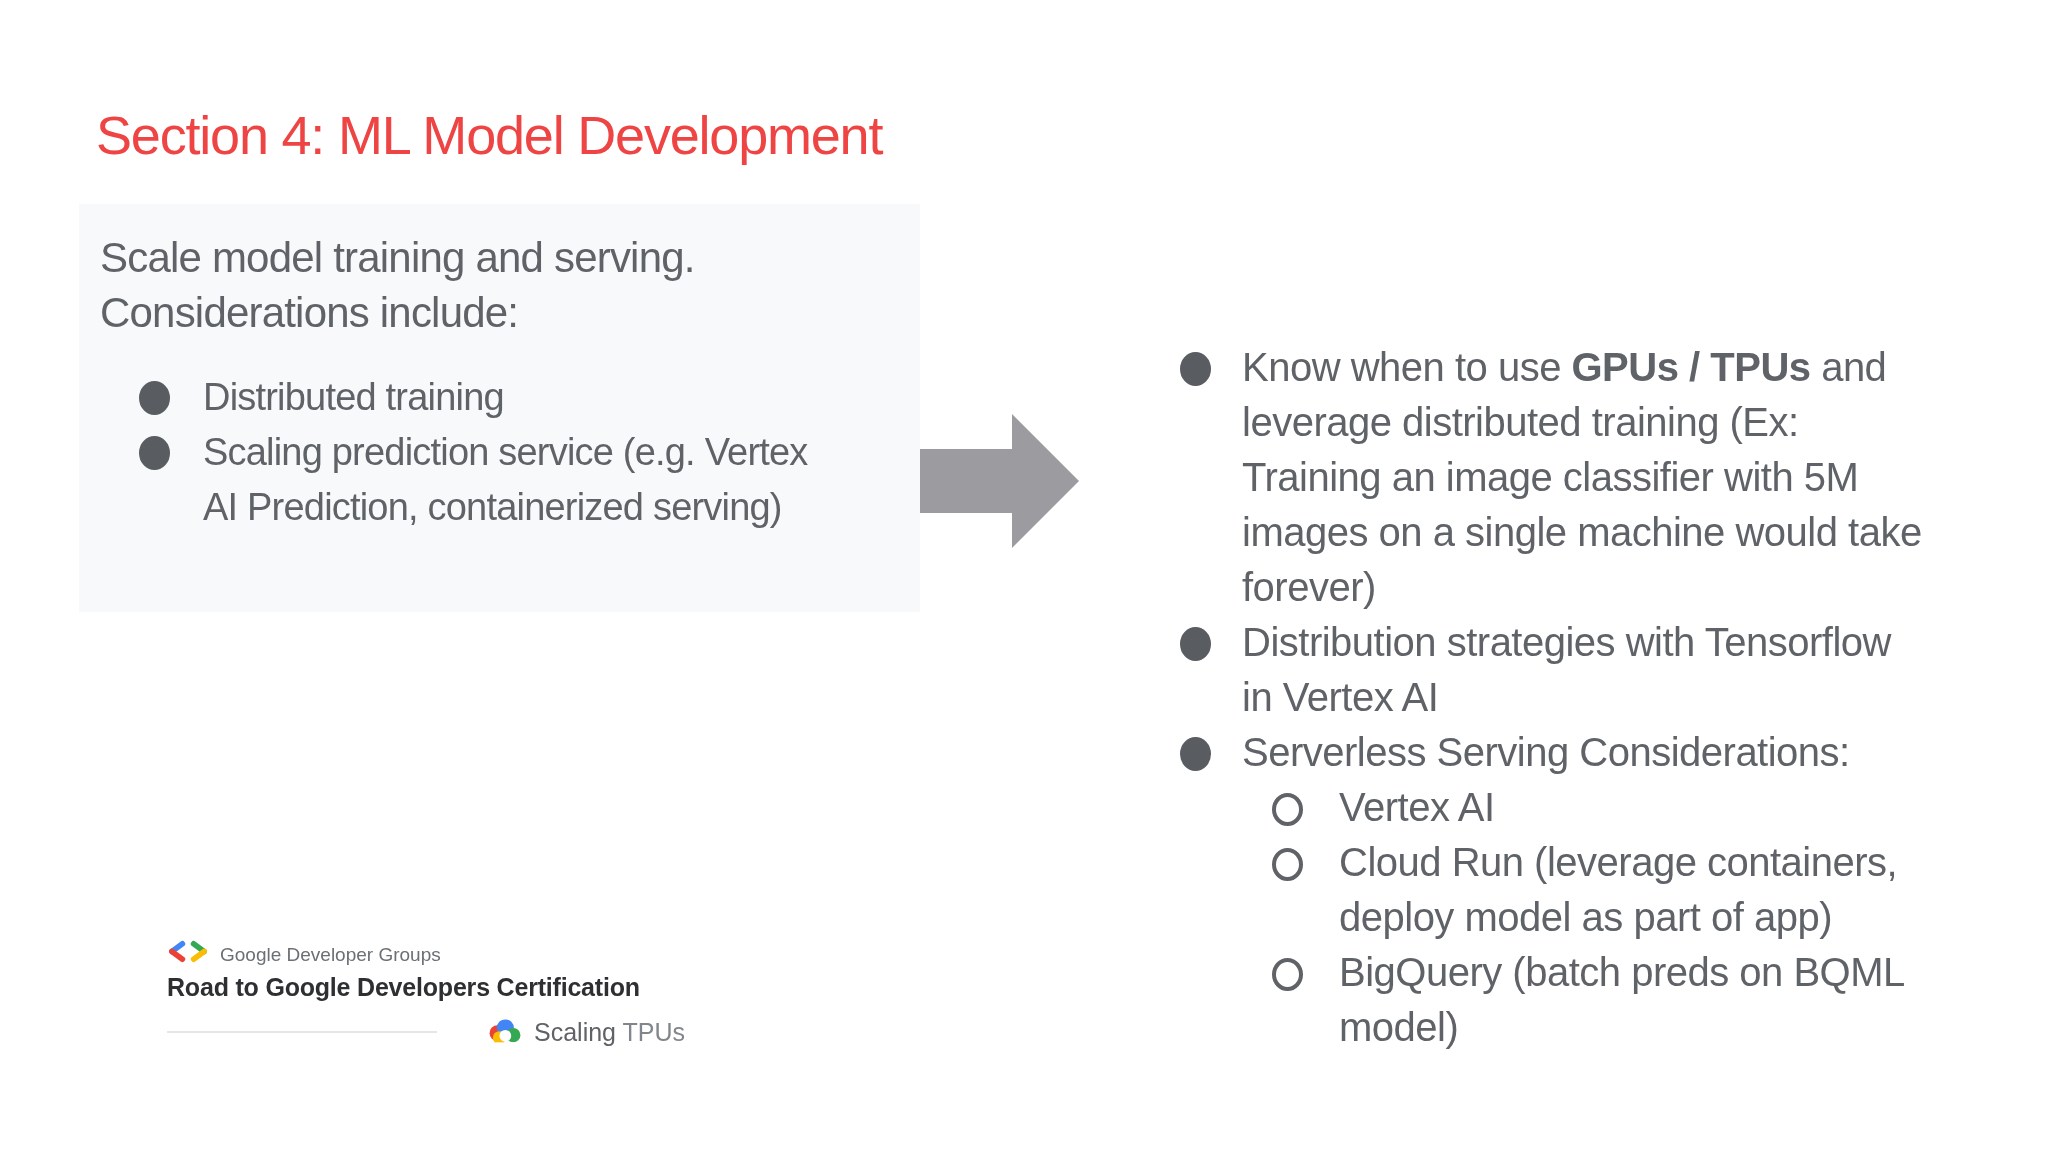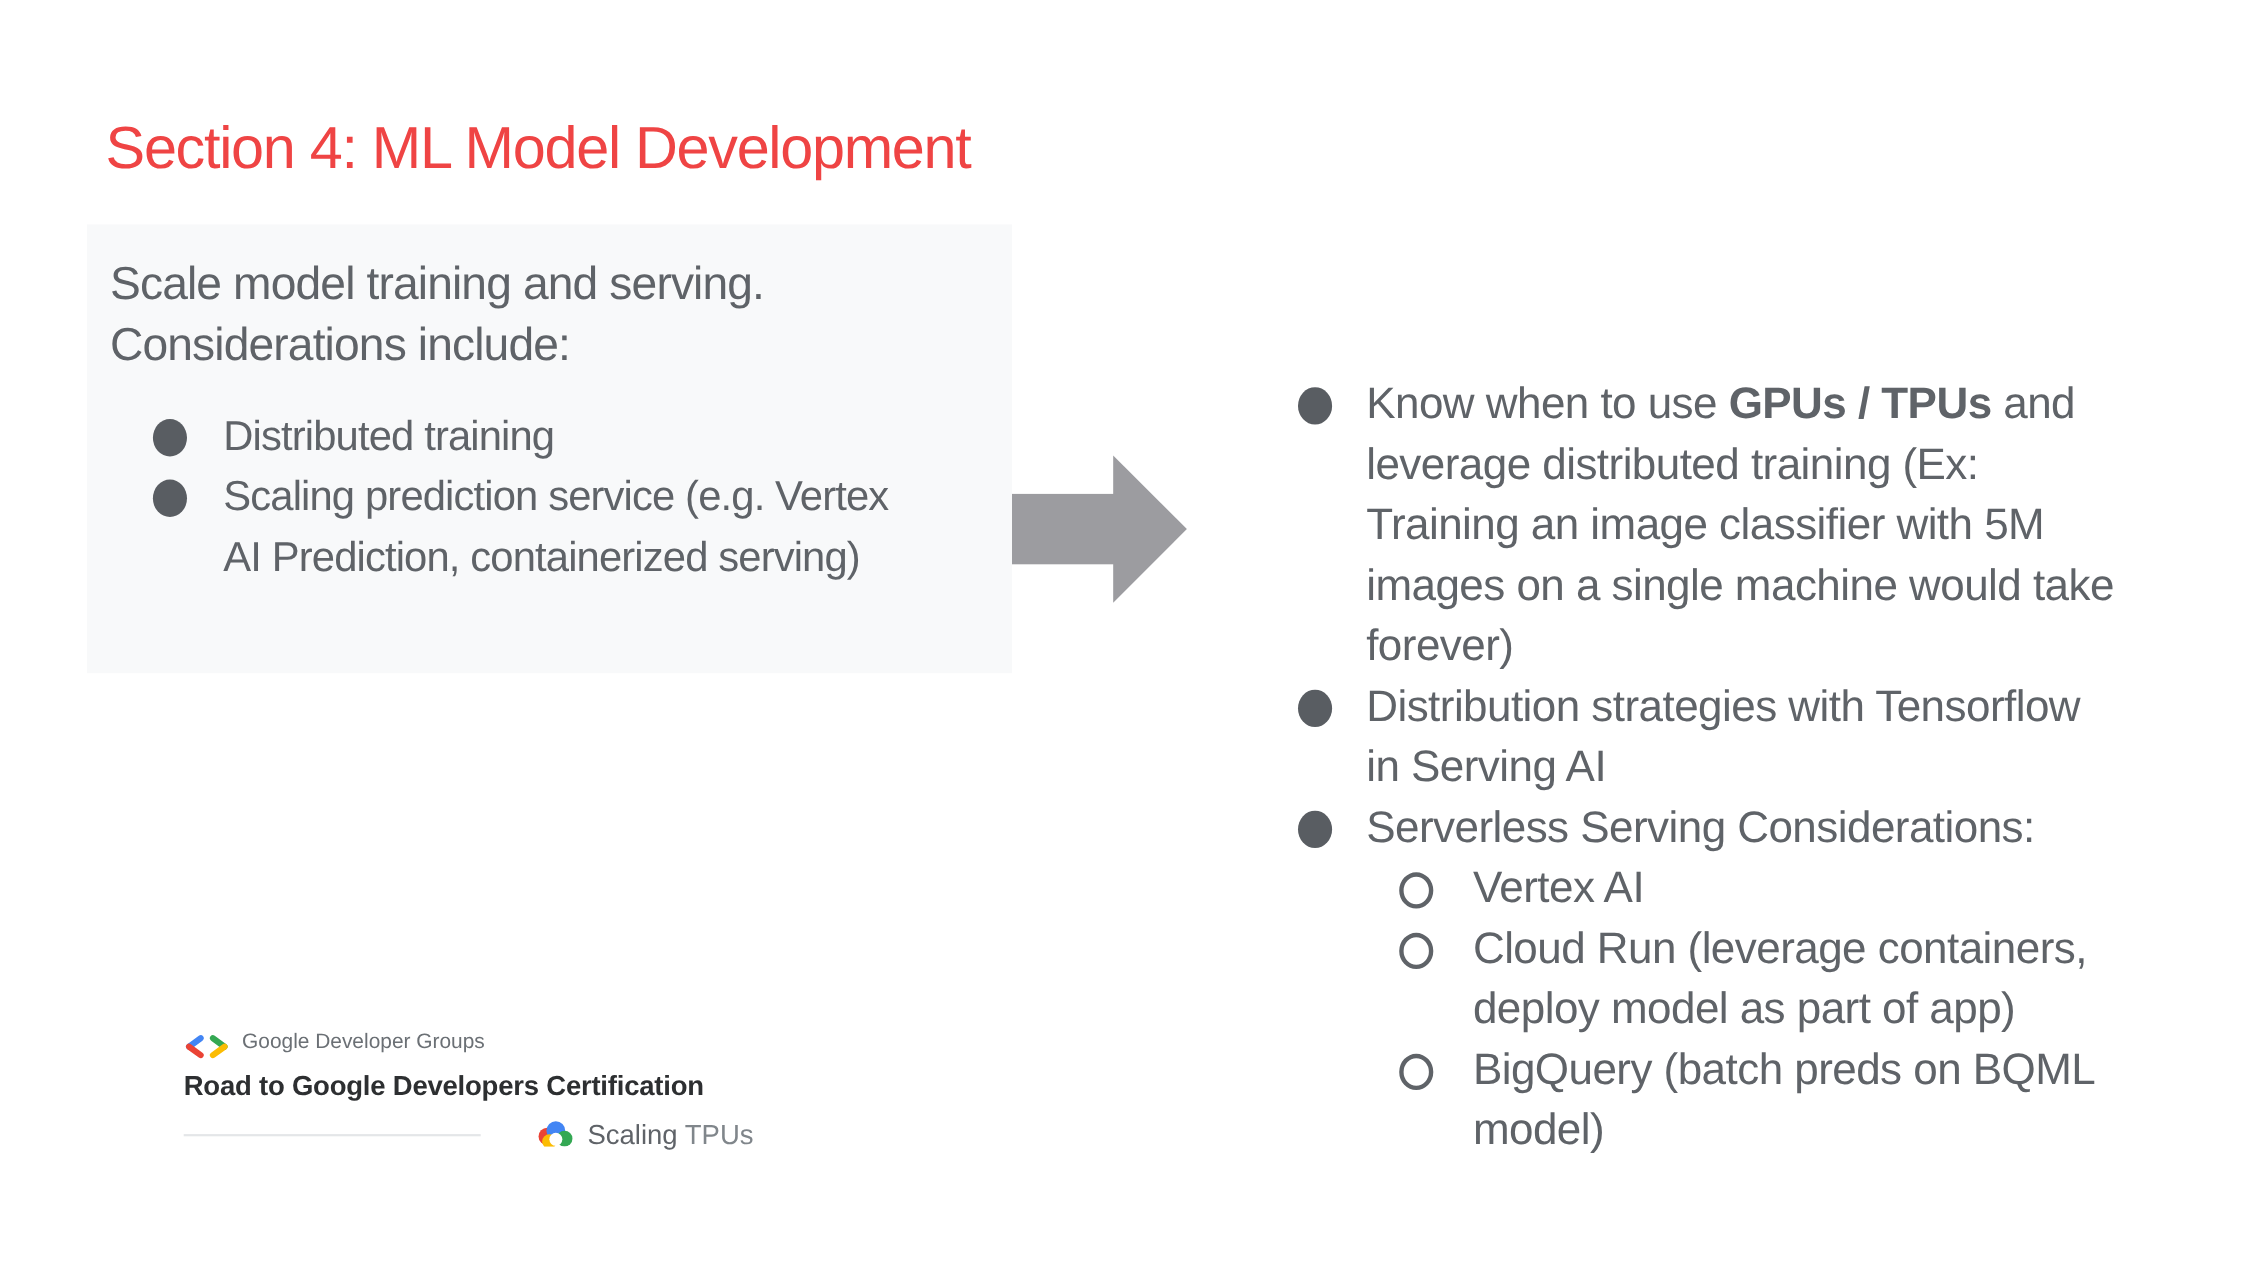--- a/index.html
+++ b/index.html
@@ -54,21 +54,21 @@
     white-space:pre-line;color:#5f6368;
   }
   .r-row .btext b{font-weight:bold;}
   .r-sub{margin-left:92px;}
   .circle{
     flex:0 0 auto;width:23px;height:25px;border:4px solid #5f6368;
     border-radius:50%;background:transparent;margin-top:13px;
   }
   .r-sub .btext{margin-left:36px;}
   
-  .gdg-row{position:absolute;left:167px;top:937px;display:flex;align-items:flex-start;}
+  .gdg-row{position:absolute;left:167px;top:937px;display:flex;align-items:flex-end;}
   .gdg-row .gdg-label{margin-left:11px;font-size:19px;letter-spacing:0;color:#6b7075;}
   .program-title{
     position:absolute;left:167px;top:973px;margin:0;
     font-size:25px;font-weight:bold;letter-spacing:-0.2px;color:#2d2f31;
     white-space:nowrap;
   }
   .divider{
     position:absolute;left:167px;top:1031px;width:270px;height:2px;
     background:#e4e6e8;
   }
@@ -106,21 +106,21 @@
     <span class="dot"></span>
     <span class="btext"><span>Know when to use </span><b>GPUs / TPUs</b><span> and
 leverage distributed training (Ex:
 Training an image classifier with 5M
 images on a single machine would take
 forever)</span></span>
   </div>
   <div class="r-row">
     <span class="dot"></span>
     <span class="btext">Distribution strategies with Tensorflow
-in Serving AI</span>
+in Vertex AI</span>
   </div>
   <div class="r-row">
     <span class="dot"></span>
     <span class="btext">Serverless Serving Considerations:</span>
   </div>
   <div class="r-row r-sub">
     <span class="circle"></span>
     <span class="btext">Vertex AI</span>
   </div>
   <div class="r-row r-sub">

